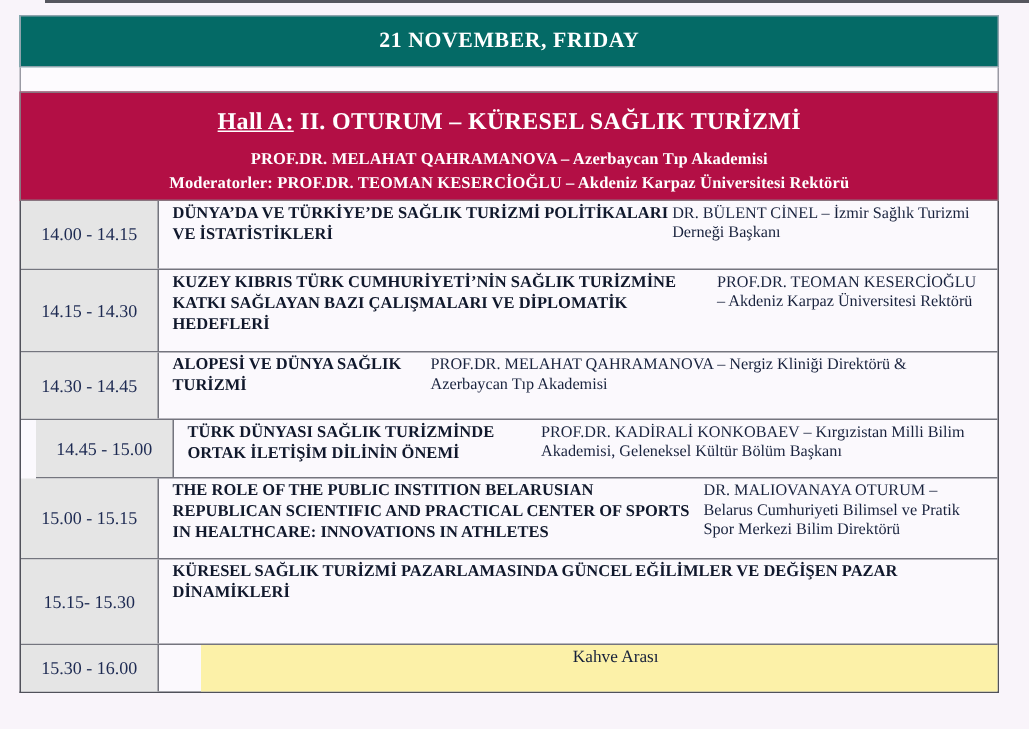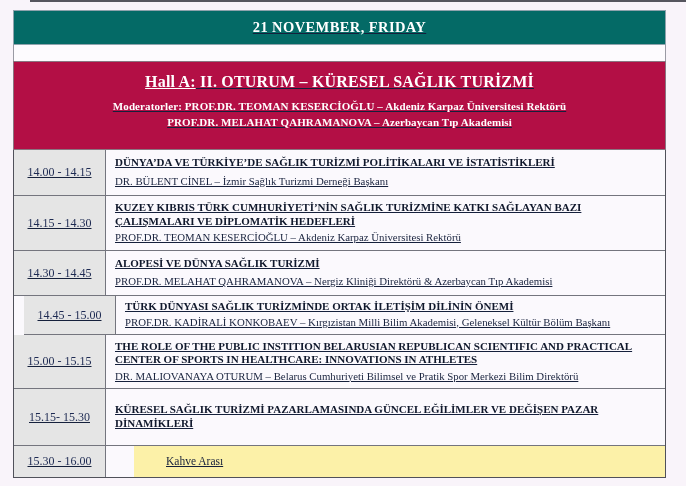--- a/index.html
+++ b/index.html
@@ -5,33 +5,33 @@
   html,body{margin:0;padding:0;}
   body{
     width:686px;height:486px;
     background:#f9f4fa;
     font-family:"Liberation Serif", serif;
     position:relative;
     overflow:hidden;
     color:#15203c;
   }
   .top-rule{position:absolute;left:30px;top:0;width:656px;height:2px;background:#56565e;}
-  .doc{position:absolute;left:13px;top:10px;width:653px;text-decoration:underline;}
+  .doc{position:absolute;left:13px;top:10px;width:653px;}
   .date-header{
     box-sizing:border-box;height:35px;background:#046a66;
     border:1px solid #8fa3ad;
     display:flex;align-items:center;justify-content:center;
     color:#ffffff;font-weight:bold;font-size:14.5px;letter-spacing:.4px;
   }
   .spacer-row{
     box-sizing:border-box;height:16px;background:#fdfbfe;
     border-left:1px solid #9a9aa4;border-right:1px solid #9a9aa4;
   }
   .banner{
-    box-sizing:border-box;height:89px;background:#b30f45;
+    box-sizing:border-box;height:73px;background:#b30f45;
     border:1px solid #8a7580;
     color:#ffffff;text-align:center;padding-top:11px;
   }
   .hall-title{font-size:16px;font-weight:bold;letter-spacing:.2px;}
   .hall-label{text-decoration:underline;}
   .moderators{margin-top:9px;}
   .moderator-line{font-size:11px;font-weight:bold;margin-top:4px;letter-spacing:.1px;}
   .schedule{
     box-sizing:border-box;
     border:1px solid #50515a;border-top:none;
@@ -41,21 +41,21 @@
   .row:last-child{border-bottom:none;}
   .time-cell{
     flex:none;width:91px;background:#e5e5e5;
     border-right:1px solid #74757e;
     display:flex;align-items:center;justify-content:center;
     font-size:12px;color:#1d2a52;
   }
   .content-cell{
     flex:1;box-sizing:border-box;
     padding:2px 10px 3px 9px;
-    display:flex;flex-direction:column;justify-content:space-evenly;
+    display:flex;justify-content:space-evenly;
   }
   .session-title{font-weight:bold;font-size:11px;line-height:1.25;color:#10182c;}
   .session-speaker{font-size:10.8px;line-height:1.2;color:#18223d;}
   .h46{height:46px;} .h55{height:55px;} .h45{height:45px;} .h39{height:39px;margin-left:10px;}
   .h54{height:54px;} .h57{height:57px;} .h31{height:31px;gap:28px;}
   .break-cell{background:#fcf1a8;justify-content:center;padding-left:32px;}
   .break-title{font-size:11.5px;color:#16203a;font-weight:normal;}
 </style>
 </head>
 <body>
@@ -70,25 +70,25 @@
 
   <div class="spacer-row"></div>
 
   <div class="banner">
     <div class="hall-title">
       <span class="hall-label">Hall A:</span>
       <span>II. OTURUM – KÜRESEL SAĞLIK TURİZMİ</span>
     </div>
     <div class="moderators">
       <div class="moderator-line">
+        <span>PROF.DR. MELAHAT QAHRAMANOVA – Azerbaycan Tıp Akademisi</span>
+      </div>
+      <div class="moderator-line">
         <span>Moderatorler:</span>
         <span>PROF.DR. TEOMAN KESERCİOĞLU – Akdeniz Karpaz Üniversitesi Rektörü</span>
-      </div>
-      <div class="moderator-line">
-        <span>PROF.DR. MELAHAT QAHRAMANOVA – Azerbaycan Tıp Akademisi</span>
       </div>
     </div>
   </div>
 
   <div class="schedule">
 
     <div class="row h46">
       <div class="time-cell">14.00 - 14.15</div>
       <div class="content-cell">
         <div class="session-title">DÜNYA’DA VE TÜRKİYE’DE SAĞLIK TURİZMİ POLİTİKALARI VE İSTATİSTİKLERİ</div>

